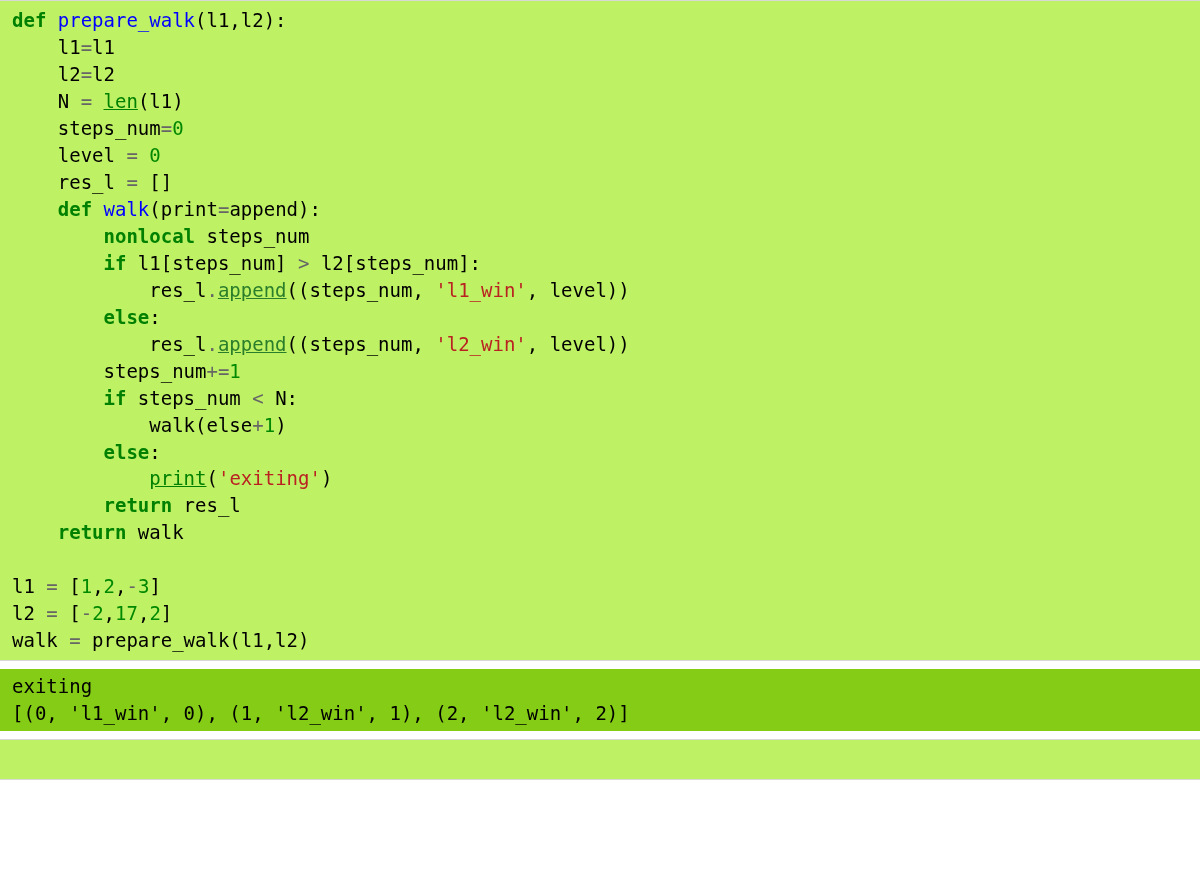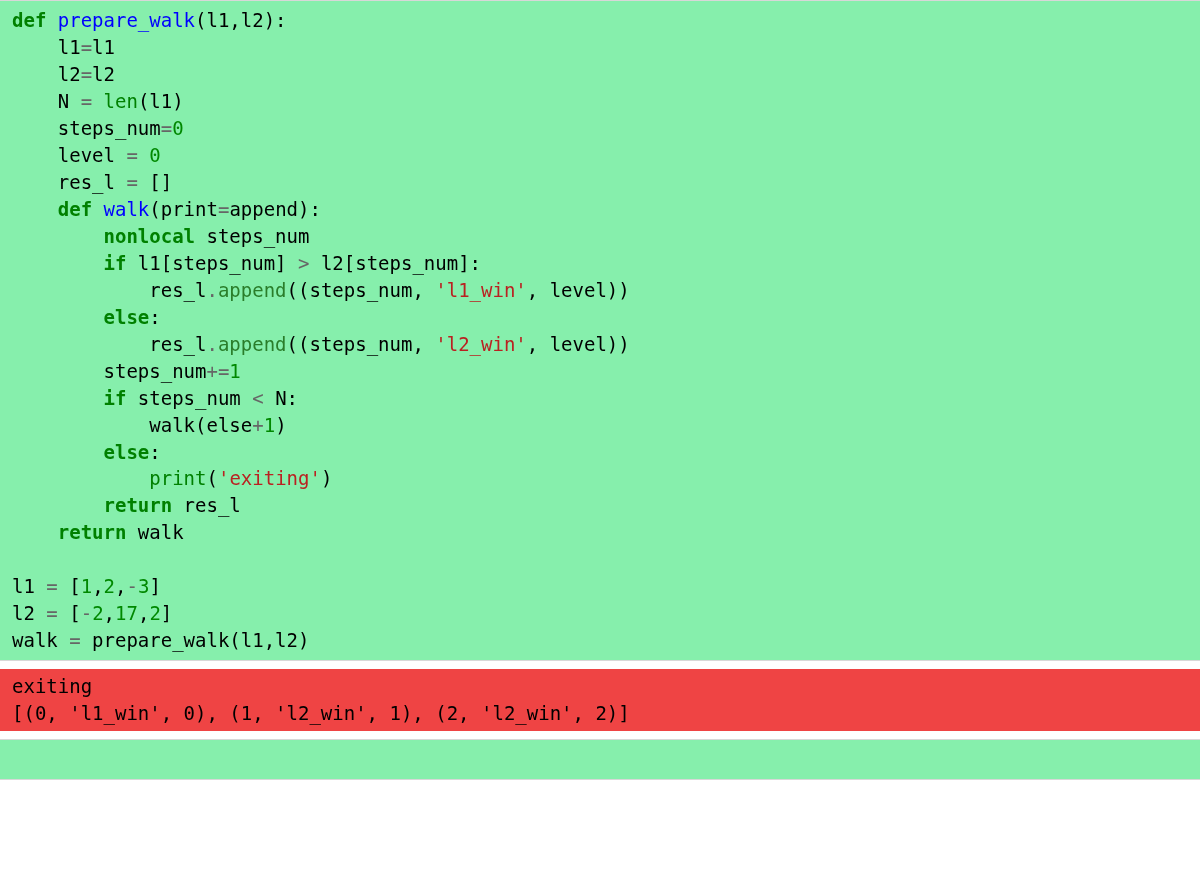--- a/index.html
+++ b/index.html
@@ -8,40 +8,40 @@
     font-family: "SFMono-Regular", Menlo, Consolas, "DejaVu Sans Mono", monospace;
     font-size: 19px;
     line-height: 1.42;
     background: #ffffff;
     color: #000000;
   }
   .cell {
     margin: 0 0 8px 0;
   }
   .code-input {
-    background: #86efac;
+    background: #bef264;
     border: 1px solid #d8d8d8;
     border-left: none;
     border-right: none;
     padding: 6px 10px 6px 12px;
     white-space: pre;
     overflow-x: auto;
   }
   .output {
     padding: 4px 10px 4px 12px;
     white-space: pre;
-    background: #ef4444;
+    background: #84cc16;
   }
   .tk-kw   { color: #008000; font-weight: bold; }   
   .tk-def  { color: #0000ff; }                       
-  .tk-call { color: #2a7d2a; }                       
+  .tk-call { color: #2a7d2a; text-decoration: underline; }                       
   .tk-str  { color: #ba2121; }                       
   .tk-num  { color: #008800; }                       
   .tk-op   { color: #666666; }                       
-  .tk-builtin { color: #008000; }                    
+  .tk-builtin { color: #008000; text-decoration: underline; }                    
 </style>
 </head>
 <body>
 
 <div id="root">
     <div class="cell">
       <div class="code-input"><span class="tk-kw">def </span><span class="tk-def">prepare_walk</span><span>(l1,l2):
 </span><span>    l1</span><span class="tk-op">=</span><span>l1
 </span><span>    l2</span><span class="tk-op">=</span><span>l2
 </span><span>    N </span><span class="tk-op">=</span><span> </span><span class="tk-builtin">len</span><span>(l1)

